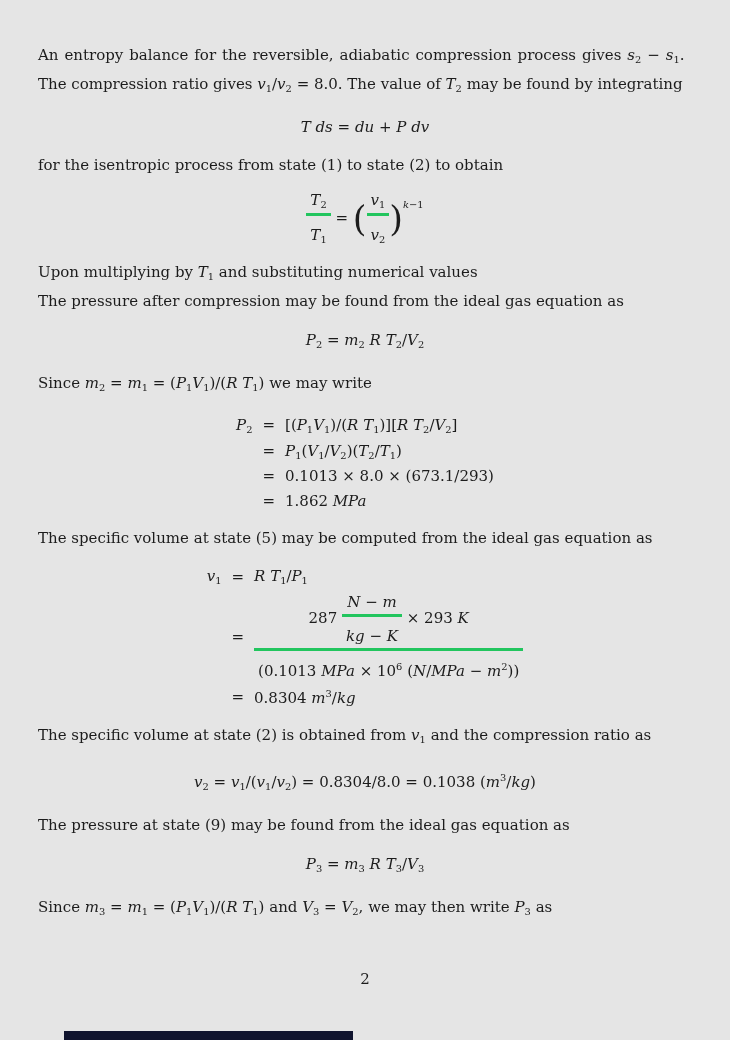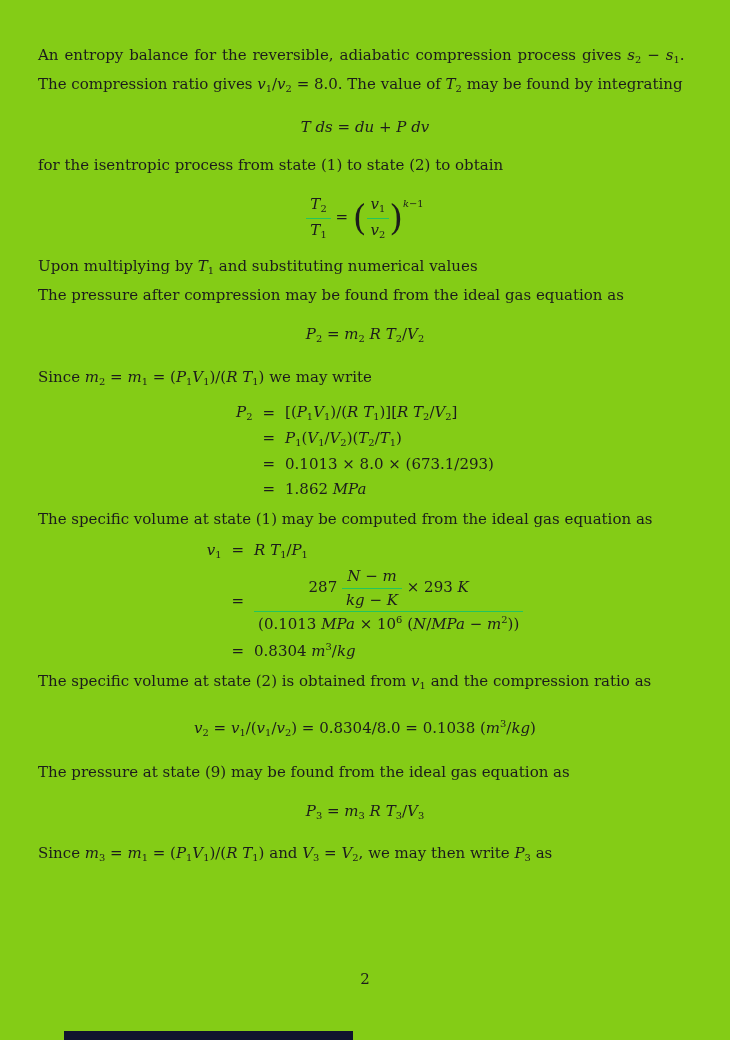--- a/index.html
+++ b/index.html
@@ -3,41 +3,41 @@
 <meta charset="utf-8">
 <style>
   html,body{margin:0;padding:0;background:#ffffff;}
   .page{
     position:relative;width:730px;height:1040px;background:#ffffff;overflow:hidden;
     font-family:"DejaVu Serif","Liberation Serif",serif;font-size:15px;color:#1c1c1c;
   }
   .doc{position:absolute;top:43px;left:38px;right:38px;}
   .para{margin:0;text-align:justify;line-height:25px;}
   .eq{margin:13px 0;text-align:center;line-height:26px;}
-  .eqnarray{margin:2px auto;display:table;border-spacing:0 7px;}
+  .eqnarray{margin:9px auto;display:table;border-spacing:0 7px;}
   .eqrow{display:table-row;}
   .eqlhs{display:table-cell;text-align:right;vertical-align:middle;}
   .eqrel{display:table-cell;padding:0 10px;vertical-align:middle;}
   .eqrhs{display:table-cell;text-align:left;vertical-align:middle;}
   .mt{font-style:normal;}
   .mv{font-style:italic;}
   .msub{font-size:0.66em;vertical-align:-0.3em;letter-spacing:0;}
   .msup{font-size:0.66em;vertical-align:0.62em;}
   .msupHigh{font-size:0.66em;vertical-align:1.55em;}
   .frac{display:inline-block;vertical-align:middle;text-align:center;line-height:1.25;}
   .frac>.num{display:block;padding:0 4px 2px;}
-  .frac>.den{display:block;padding:2px 4px 0;border-top:1px solid #22c55e;}
+  .frac>.den{display:block;padding:10px 4px 0;border-top:3px solid #22c55e;}
   .bigp{font-size:235%;vertical-align:middle;line-height:0;}
   .pagenum{position:absolute;bottom:52px;left:0;width:100%;text-align:center;line-height:18px;}
   .bottom-bar{position:absolute;left:64px;bottom:0;width:289px;height:9px;}
 </style>
 </head>
 <body>
 
-<div class="page" style="color: rgb(28, 28, 28); background: #84cc16;">
+<div class="page" style="color: rgb(28, 28, 28); background: #e5e5e5;">
   <div class="doc">
       <p class="para"><span class="mt">An entropy balance for the reversible, adiabatic compression process gives </span><span class="mv">s</span><span class="msub">2</span><span class="mt"> − </span><span class="mv">s</span><span class="msub">1</span><span class="mt">. The compression ratio gives </span><span class="mv">v</span><span class="msub">1</span><span class="mt">/</span><span class="mv">v</span><span class="msub">2</span><span class="mt"> = 8.0. The value of </span><span class="mv">T</span><span class="msub">2</span><span class="mt"> may be found by integrating</span></p>
       <div class="eq"><span class="mv">T</span><span class="mt"> </span><span class="mv">ds</span><span class="mt"> = </span><span class="mv">du</span><span class="mt"> + </span><span class="mv">P</span><span class="mt"> </span><span class="mv">dv</span></div>
       <p class="para"><span class="mt">for the isentropic process from state (1) to state (2) to obtain</span></p>
       <div class="eq"><span class="frac"><span class="num"><span class="mv">T</span><span class="msub">2</span></span><span class="den"><span class="mv">T</span><span class="msub">1</span></span></span><span class="mt"> = </span><span class="bigp">(</span><span class="frac"><span class="num"><span class="mv">v</span><span class="msub">1</span></span><span class="den"><span class="mv">v</span><span class="msub">2</span></span></span><span class="bigp">)</span><span class="msupHigh"><span class="mv">k</span><span class="mt">−1</span></span></div>
       <p class="para"><span class="mt">Upon multiplying by </span><span class="mv">T</span><span class="msub">1</span><span class="mt"> and substituting numerical values</span></p>
       <p class="para"><span class="mt">The pressure after compression may be found from the ideal gas equation as</span></p>
       <div class="eq"><span class="mv">P</span><span class="msub">2</span><span class="mt"> = </span><span class="mv">m</span><span class="msub">2</span><span class="mt"> </span><span class="mv">R</span><span class="mt"> </span><span class="mv">T</span><span class="msub">2</span><span class="mt">/</span><span class="mv">V</span><span class="msub">2</span></div>
       <p class="para"><span class="mt">Since </span><span class="mv">m</span><span class="msub">2</span><span class="mt"> = </span><span class="mv">m</span><span class="msub">1</span><span class="mt"> = (</span><span class="mv">P</span><span class="msub">1</span><span class="mv">V</span><span class="msub">1</span><span class="mt">)/(</span><span class="mv">R</span><span class="mt"> </span><span class="mv">T</span><span class="msub">1</span><span class="mt">) we may write</span></p>
       <div class="eqnarray">
@@ -55,21 +55,21 @@
           <span class="eqlhs"></span>
           <span class="eqrel">=</span>
           <span class="eqrhs"><span class="mt">0.1013 × 8.0 × (673.1/293)</span></span>
         </div>
         <div class="eqrow">
           <span class="eqlhs"></span>
           <span class="eqrel">=</span>
           <span class="eqrhs"><span class="mt">1.862 </span><span class="mv">MPa</span></span>
         </div>
       </div>
-      <p class="para"><span class="mt">The specific volume at state (1) may be computed from the ideal gas equation as</span></p>
+      <p class="para"><span class="mt">The specific volume at state (5) may be computed from the ideal gas equation as</span></p>
       <div class="eqnarray">
         <div class="eqrow">
           <span class="eqlhs"><span class="mv">v</span><span class="msub">1</span></span>
           <span class="eqrel">=</span>
           <span class="eqrhs"><span class="mv">R</span><span class="mt"> </span><span class="mv">T</span><span class="msub">1</span><span class="mt">/</span><span class="mv">P</span><span class="msub">1</span></span>
         </div>
         <div class="eqrow">
           <span class="eqlhs"></span>
           <span class="eqrel">=</span>
           <span class="eqrhs"><span class="frac"><span class="num"><span class="mt">287 </span><span class="frac"><span class="num"><span class="mv">N</span><span class="mt"> − </span><span class="mv">m</span></span><span class="den"><span class="mv">kg</span><span class="mt"> − </span><span class="mv">K</span></span></span><span class="mt"> × 293 </span><span class="mv">K</span></span><span class="den"><span class="mt">(0.1013 </span><span class="mv">MPa</span><span class="mt"> × 10</span><span class="msup">6</span><span class="mt"> (</span><span class="mv">N</span><span class="mt">/</span><span class="mv">MPa</span><span class="mt"> − </span><span class="mv">m</span><span class="msup">2</span><span class="mt">))</span></span></span></span>

